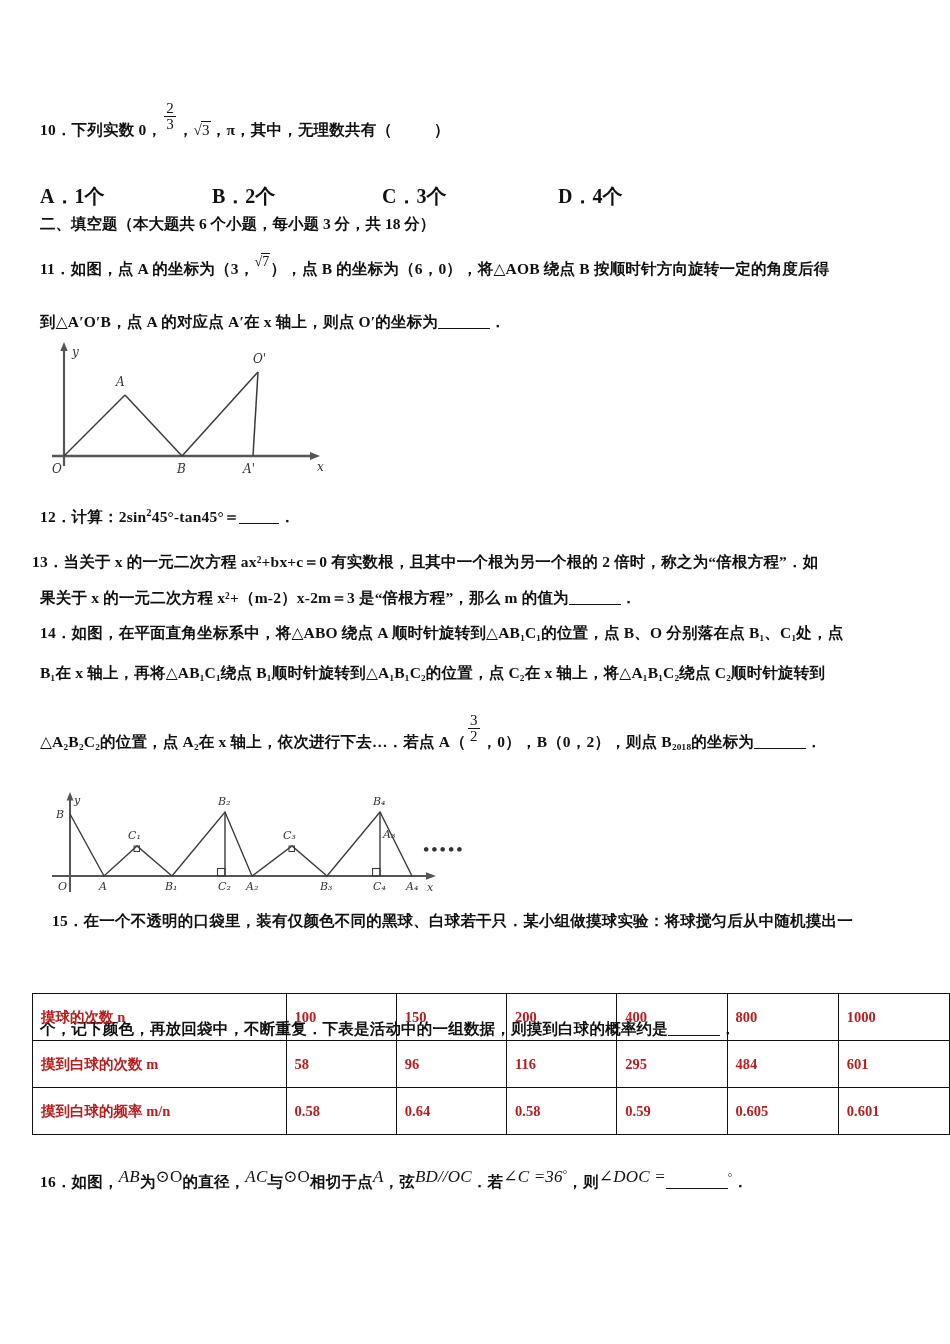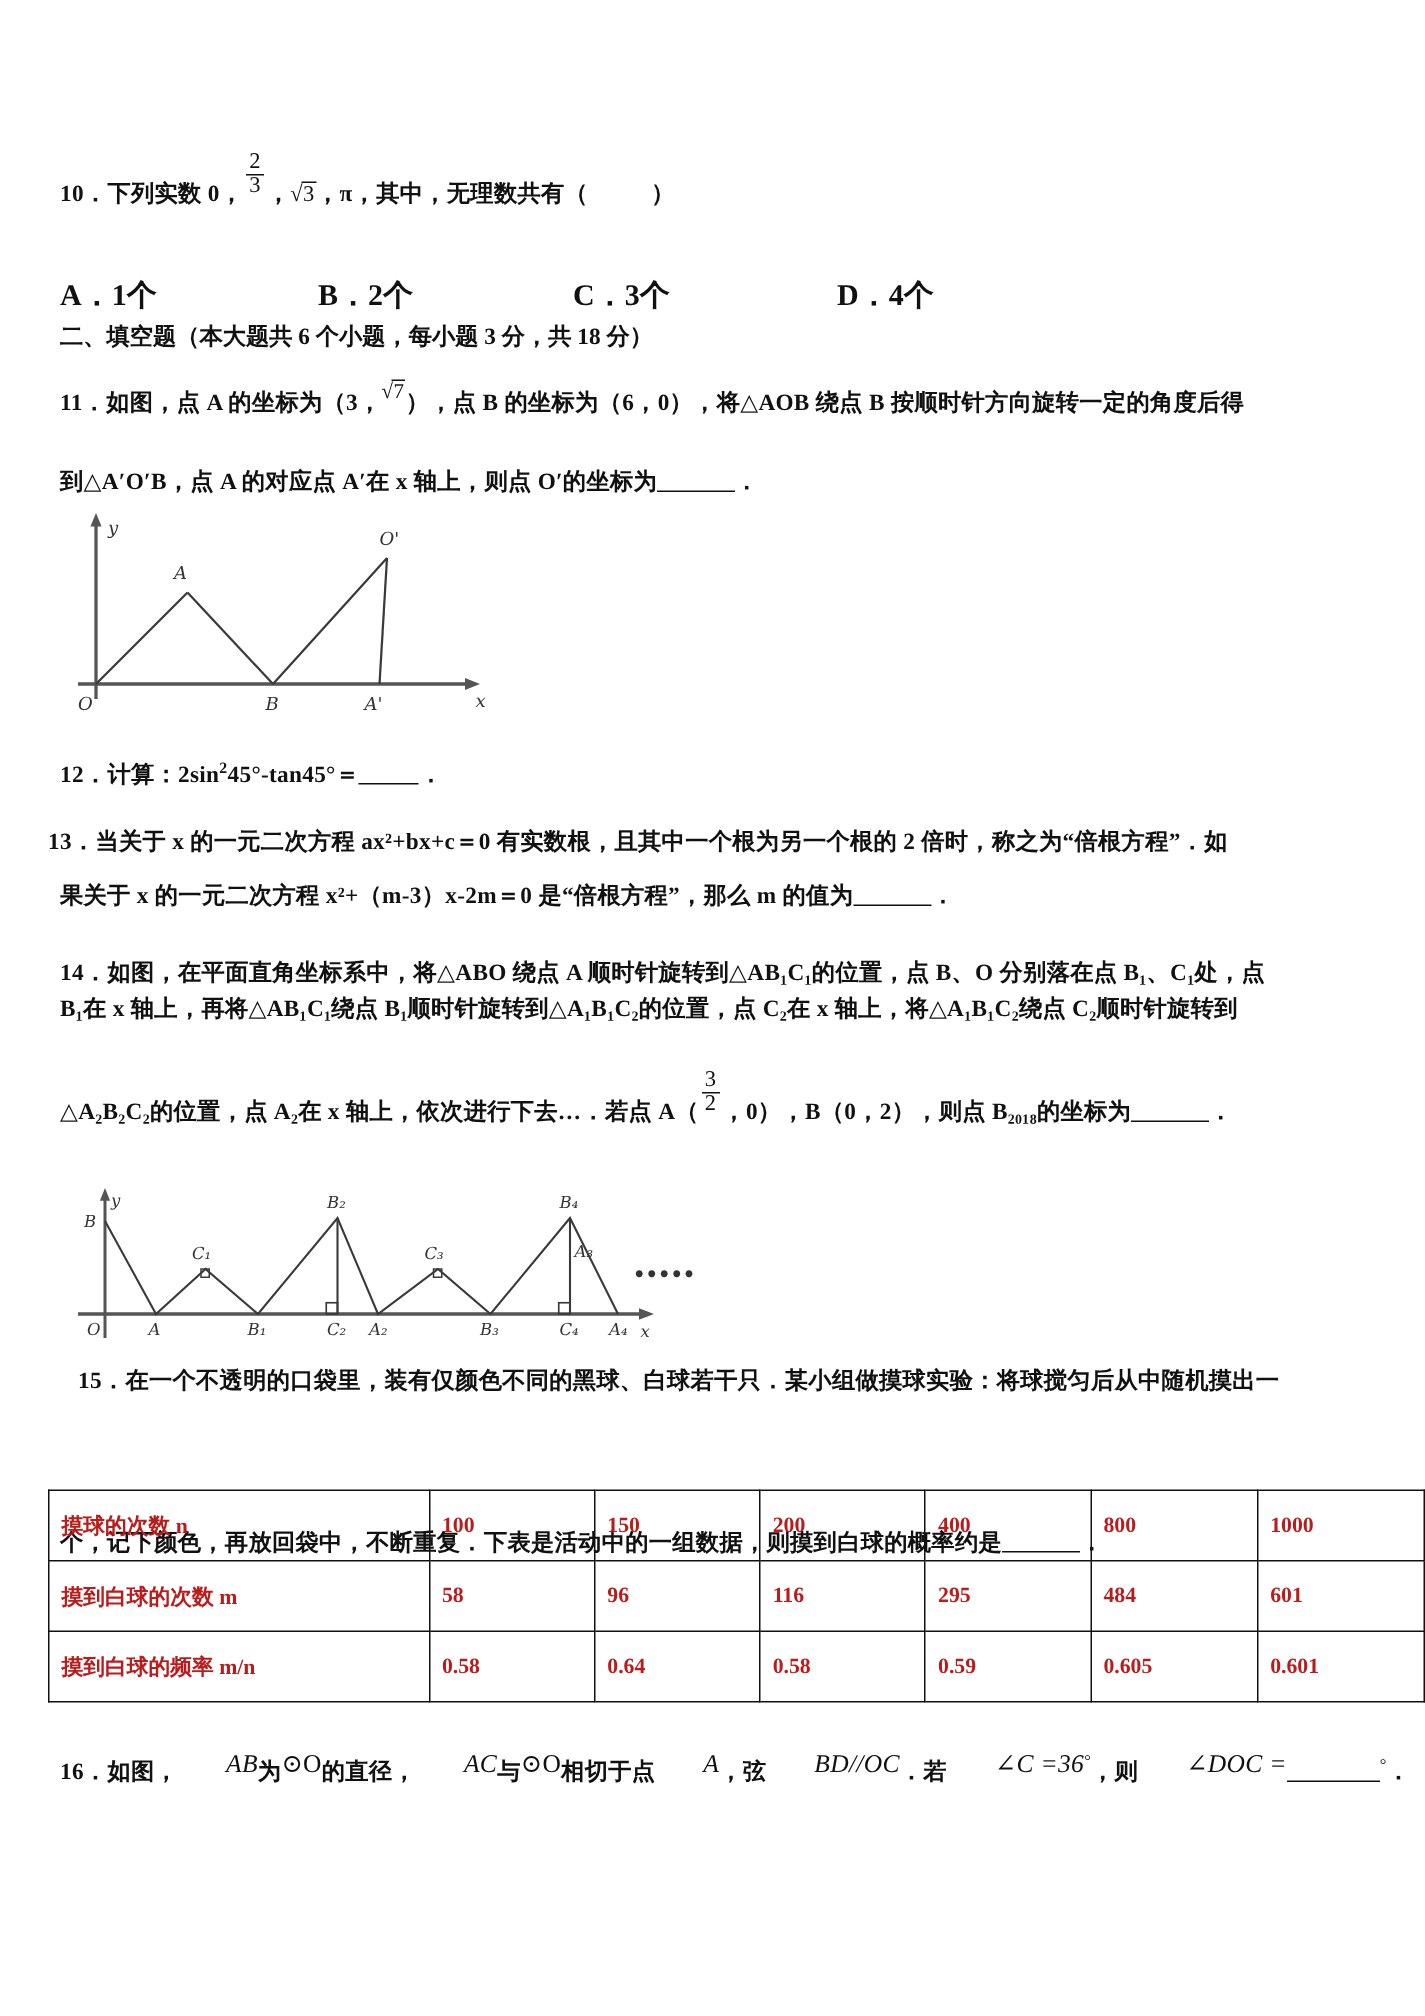--- a/index.html
+++ b/index.html
@@ -90,21 +90,20 @@
     height: 0.95em;
     vertical-align: -0.15em;
   }
   .blank.w5 { min-width: 52px; }
   .blank.w6 { min-width: 62px; }
   .mathit {
     font-family: "Liberation Serif", "DejaVu Serif", serif;
     font-style: italic;
     font-weight: normal;
     font-size: 17px;
-    margin-left: 32px;
   }
   .mnorm {
     font-family: "Liberation Serif", "DejaVu Serif", serif;
     font-style: normal;
     font-weight: normal;
     font-size: 17px;
   }
   .raise {
     position: relative;
     top: -0.30em;
@@ -193,24 +192,24 @@
   </div>
 
   <div class="blk q" style="left:40px; top:496px; width:880px;">
     <span>12．</span><span>计算：2sin</span><span class="sup">2</span><span>45°‑tan45°＝</span><span class="blank"></span><span>．</span>
   </div>
 
   <div class="blk q" style="left:32px; top:545px; width:890px;">
     <span>13．</span><span>当关于 x 的一元二次方程 ax²+bx+c＝0 有实数根，且其中一个根为另一个根的 2 倍时，称之为“倍根方程”．如</span>
   </div>
   <div class="blk q" style="left:40px; top:581px; width:890px;">
-    <span>果关于 x 的一元二次方程 x²+（m‑3）x‑2m＝0 是“倍根方程”，那么 m 的值为</span><span class="blank w5"></span><span>．</span>
-  </div>
-
-  <div class="blk q" style="left:40px; top:616px; width:895px;margin-top:16px;">
+    <span>果关于 x 的一元二次方程 x²+（m‑2）x‑2m＝3 是“倍根方程”，那么 m 的值为</span><span class="blank w5"></span><span>．</span>
+  </div>
+
+  <div class="blk q" style="left:40px; top:616px; width:895px;">
     <span>14．</span><span>如图，在平面直角坐标系中，将△ABO 绕点 A 顺时针旋转到△AB₁C₁的位置，点 B、O 分别落在点 B₁、C₁处，点</span>
   </div>
   <div class="blk q" style="left:40px; top:656px; width:895px;">
     <span>B₁在 x 轴上，再将△AB₁C₁绕点 B₁顺时针旋转到△A₁B₁C₂的位置，点 C₂在 x 轴上，将△A₁B₁C₂绕点 C₂顺时针旋转到</span>
   </div>
   <div class="blk q" style="left:40px; top:722px; width:895px;">
     <span>△A₂B₂C₂的位置，点 A₂在 x 轴上，依次进行下去…．若点 A（</span><span class="frac"><span class="num">3</span><span class="den">2</span></span><span>，0），B（0，2），则点 B₂₀₁₈的坐标为</span><span class="blank w5"></span><span>．</span>
   </div>
 
   <div class="figure" style="left:42px; top:784px;">

